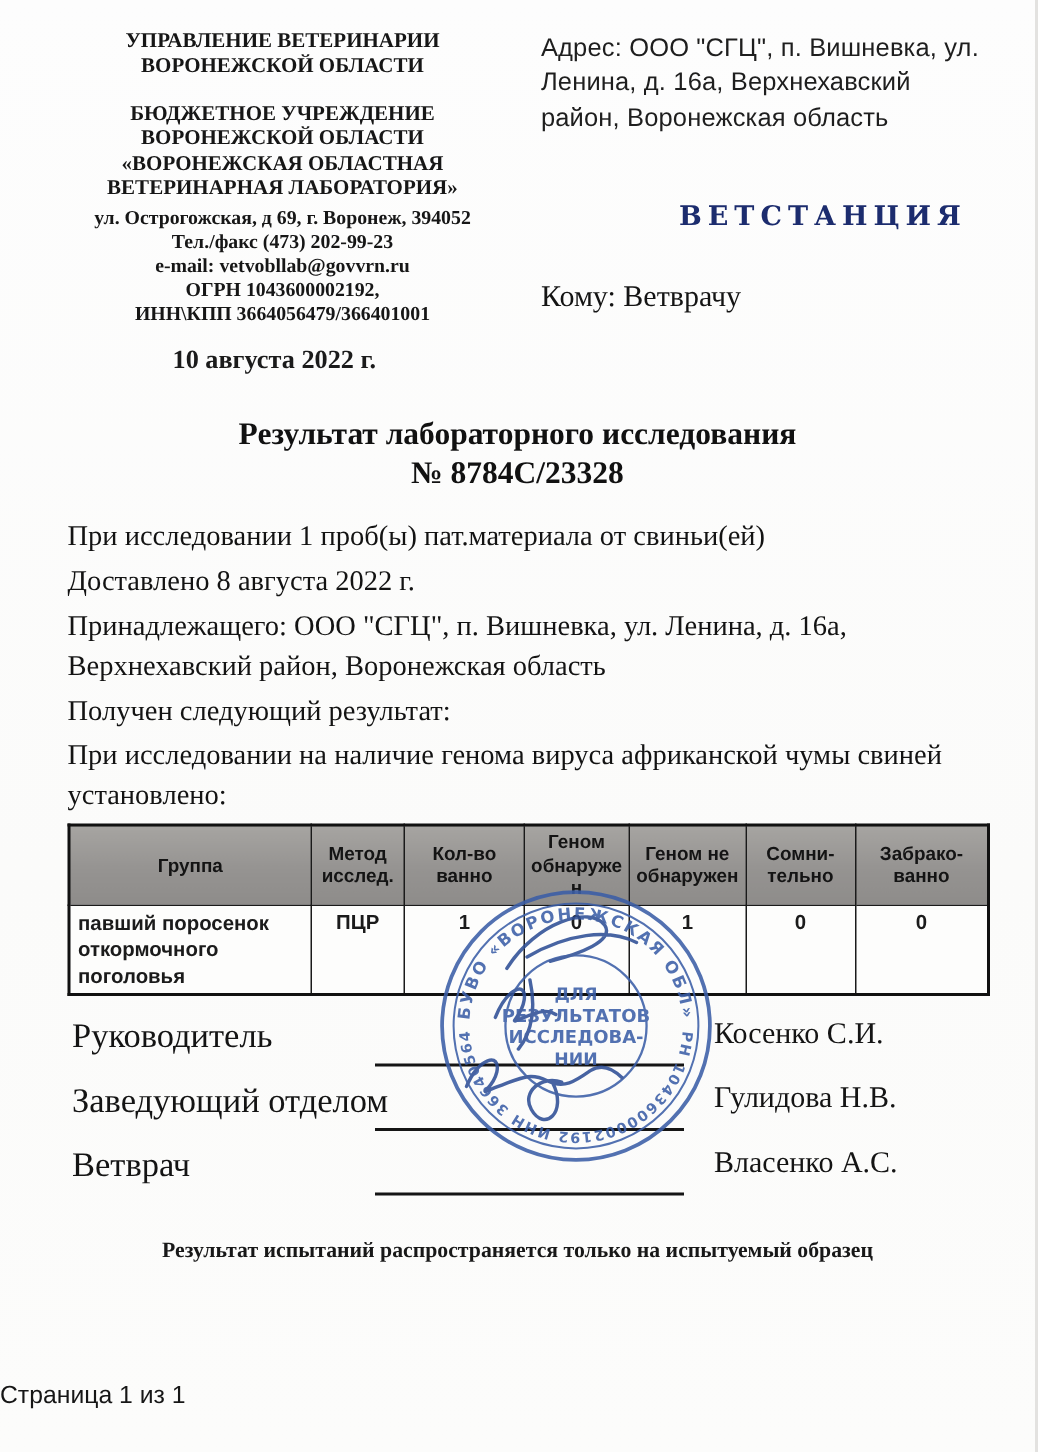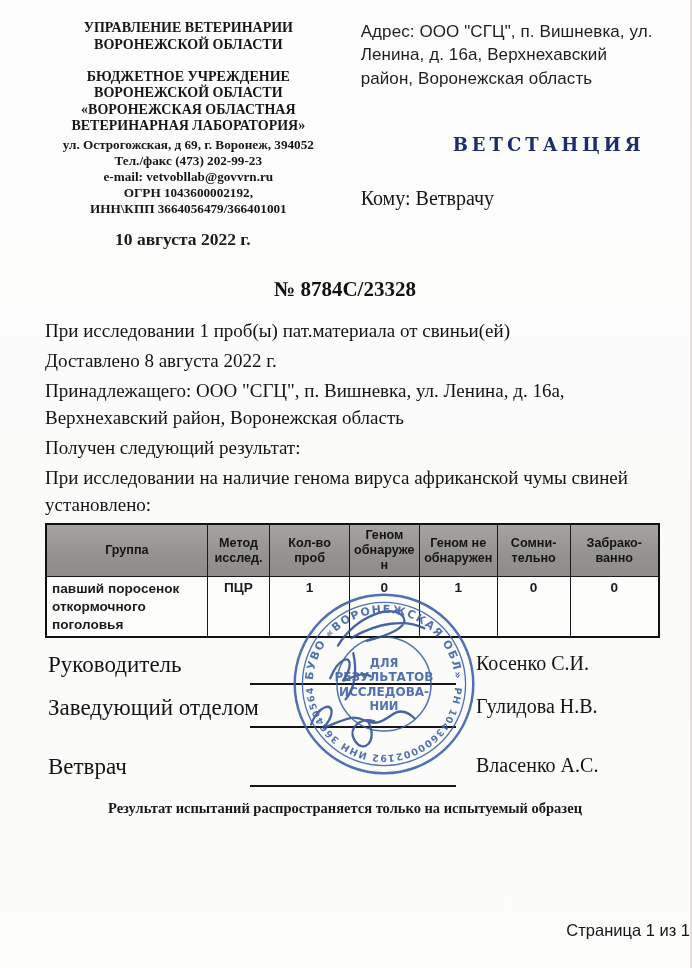--- a/index.html
+++ b/index.html
@@ -126,21 +126,21 @@
     font-size: 23px; color: #141414;
   }
   .sig-row .sig-line {
     position: absolute; left: 250px; top: 33px;
     width: 206px; border-bottom: 2.2px solid #151515;
   }
   .sig-row .name {
     position: absolute; left: 476px; top: 2px;
     font-size: 20px; color: #141414;
   }
-  .row-0 { top: 0; } .row-1 { top: 43px; } .row-2 { top: 102px; }
+  .row-0 { top: 0; } .row-1 { top: 43px; } .row-2 { top: 86px; }
 
   .disclaimer {
     margin-top: 10px;
     text-align: center;
     font-size: 14.5px;
     font-weight: bold;
     color: #181818;
   }
 
   
@@ -149,21 +149,21 @@
     left: 288px; top: 588px;
     width: 192px; height: 192px;
     z-index: 3;
     pointer-events: none;
     opacity: 0.88;
   }
 
   .page-footer {
     position: absolute;
     left: 0; top: 921px; width: 100%;
-    text-align: right;
+    text-align: left;
     font-family: "Liberation Sans", sans-serif;
     font-size: 16.5px;
     color: #161616;
   }
 </style>
 </head>
 <body>
 
 <div class="page">
 
@@ -188,20 +188,21 @@
     <div class="lh-right">
       <div class="recipient-address">Адрес: ООО "СГЦ", п. Вишневка, ул. Ленина, д. 16а, Верхнехавский район, Воронежская область</div>
       <div class="vet-stamp">ВЕТСТАНЦИЯ</div>
       <div class="recipient-to">Кому: Ветврачу</div>
     </div>
   </div>
 
   <div class="doc-date">10 августа 2022 г.</div>
 
   <div class="doc-title">
+    <div>Результат лабораторного исследования</div>
     <div>№ 8784С/23328</div>
   </div>
 
   <div class="body-text">
     <p>При исследовании 1 проб(ы) пат.материала от свиньи(ей)</p>
     <p>Доставлено 8 августа 2022 г.</p>
     <p>Принадлежащего: ООО "СГЦ", п. Вишневка, ул. Ленина, д. 16а, Верхнехавский район, Воронежская область</p>
     <p>Получен следующий результат:</p>
     <p>При исследовании на наличие генома вируса африканской чумы свиней установлено:</p>
   </div>
@@ -213,21 +214,21 @@
         <col style="width:13.0%">
       <col style="width:11.4%">
         <col style="width:12.7%">
         <col style="width:11.9%">
         <col style="width:14.5%">
     </colgroup>
     <thead>
       <tr>
         <th>Группа</th>
         <th>Метод исслед.</th>
-        <th>Кол-во проб</th>
+        <th>Кол-во ванно</th>
         <th>Геном обнаружен</th>
         <th>Геном не обнаружен</th>
         <th>Сомни- тельно</th>
         <th>Забрако- ванно</th>
       </tr>
     </thead>
     <tbody>
       <tr>
         <td class="group-cell">павший поросенок откормочного поголовья</td>
         <td>ПЦР</td>

